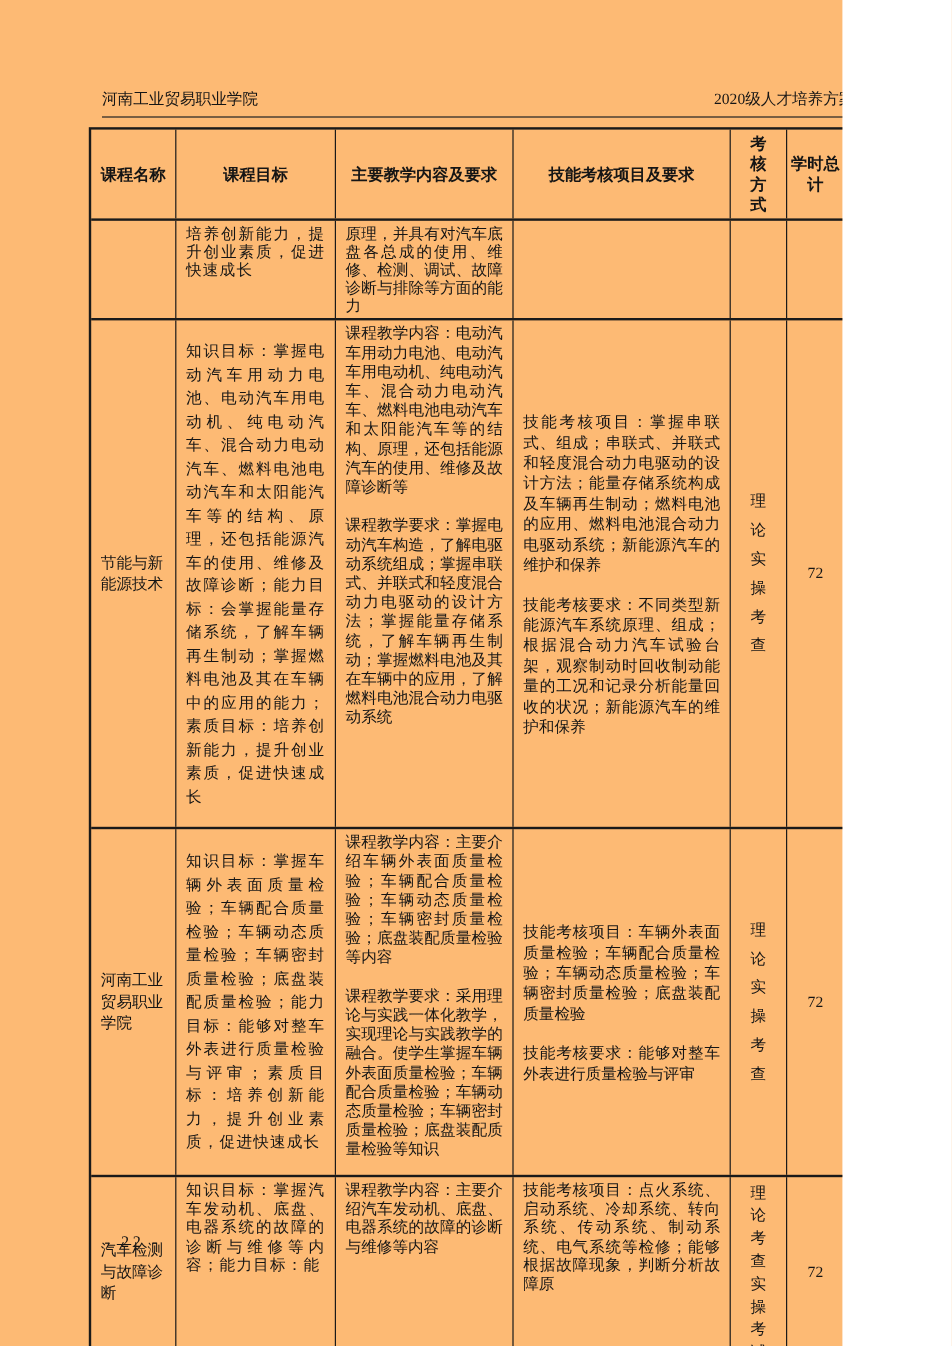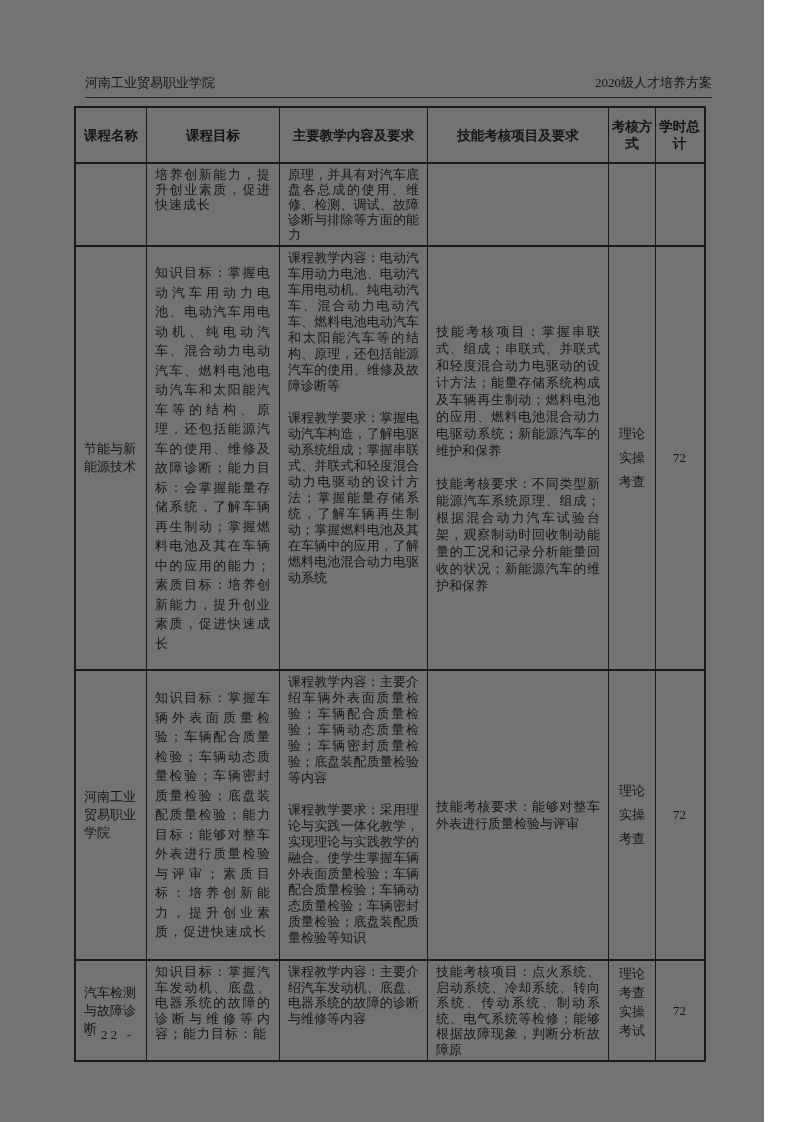--- a/index.html
+++ b/index.html
@@ -1,20 +1,20 @@
 <!DOCTYPE html>
 <html><head>
 <meta charset="utf-8">
 <style>
   html, body { margin: 0; padding: 0; background: #ffffff; }
   .sheet {
     position: relative;
-    width: 764px;
+    width: 702px;
     height: 1122px;
-    background: #737373;
+    background: #fdba74;
     color: #151515;
     font-family: "Liberation Serif", "DejaVu Serif", serif;
     overflow: hidden;
   }
   
   .doc-header {
     position: absolute;
     top: 74px; left: 85px; width: 627px;
     display: flex;
     justify-content: space-between;
@@ -40,21 +40,21 @@
     display: flex;
     flex-direction: column;
     justify-content: flex-start;
   }
   .cell:first-child { border-left: none; }
   .vc { justify-content: center; }
   .c1 { flex: 0 0 70px;  width: 70px; }
   .c2 { flex: 0 0 133px; width: 133px; }
   .c3 { flex: 0 0 148px; width: 148px; }
   .c4 { flex: 0 0 181px; width: 181px; }
-  .c5 { flex: 0 0 47px;  width: 47px; padding: 3px 0; text-align: center; }
+  .c5 { flex: 0 0 47px;  width: 47px; padding: 3px 14px; text-align: center; }
   .c6 { flex: 0 0 48px;  width: 48px; padding: 10px 2px; text-align: center; }
   .cell p { margin: 0; text-align: justify; text-justify: inter-ideograph; }
   .cell p + p { margin-top: 16px; }
   .c1 p, .c5 p, .c6 p { text-align: center; }
   .c1 p { text-align: left; }
   .c2 p { line-height: 19.5px; letter-spacing: 1px; }
   .c3 p { line-height: 16px; }
   .c4 p { line-height: 17px; }
   .c5 p { line-height: 24px; }
   .c5 p + p, .c4 .pair + .pair { margin-top: 0; }
@@ -155,20 +155,21 @@
           <p>河南工业贸易职业学院</p>
         </div>
       <div class="cell c2 vc">
           <p>知识目标：掌握车辆外表面质量检验；车辆配合质量检验；车辆动态质量检验；车辆密封质量检验；底盘装配质量检验；能力目标：能够对整车外表进行质量检验与评审；素质目标：培养创新能力，提升创业素质，促进快速成长</p>
         </div>
       <div class="cell c3">
         <p>课程教学内容：主要介绍车辆外表面质量检验；车辆配合质量检验；车辆动态质量检验；车辆密封质量检验；底盘装配质量检验等内容</p>
         <p>课程教学要求：采用理论与实践一体化教学，实现理论与实践教学的融合。使学生掌握车辆外表面质量检验；车辆配合质量检验；车辆动态质量检验；车辆密封质量检验；底盘装配质量检验等知识</p>
       </div>
       <div class="cell c4 vc">
+        <p>技能考核项目：车辆外表面质量检验；车辆配合质量检验；车辆动态质量检验；车辆密封质量检验；底盘装配质量检验</p>
         <p>技能考核要求：能够对整车外表进行质量检验与评审</p>
       </div>
       <div class="cell c5 vc">
         <p class="mline">理论</p>
         <p class="mline">实操</p>
         <p class="mline">考查</p>
       </div>
       <div class="cell c6 vc">
           <p>72</p>
         </div>

